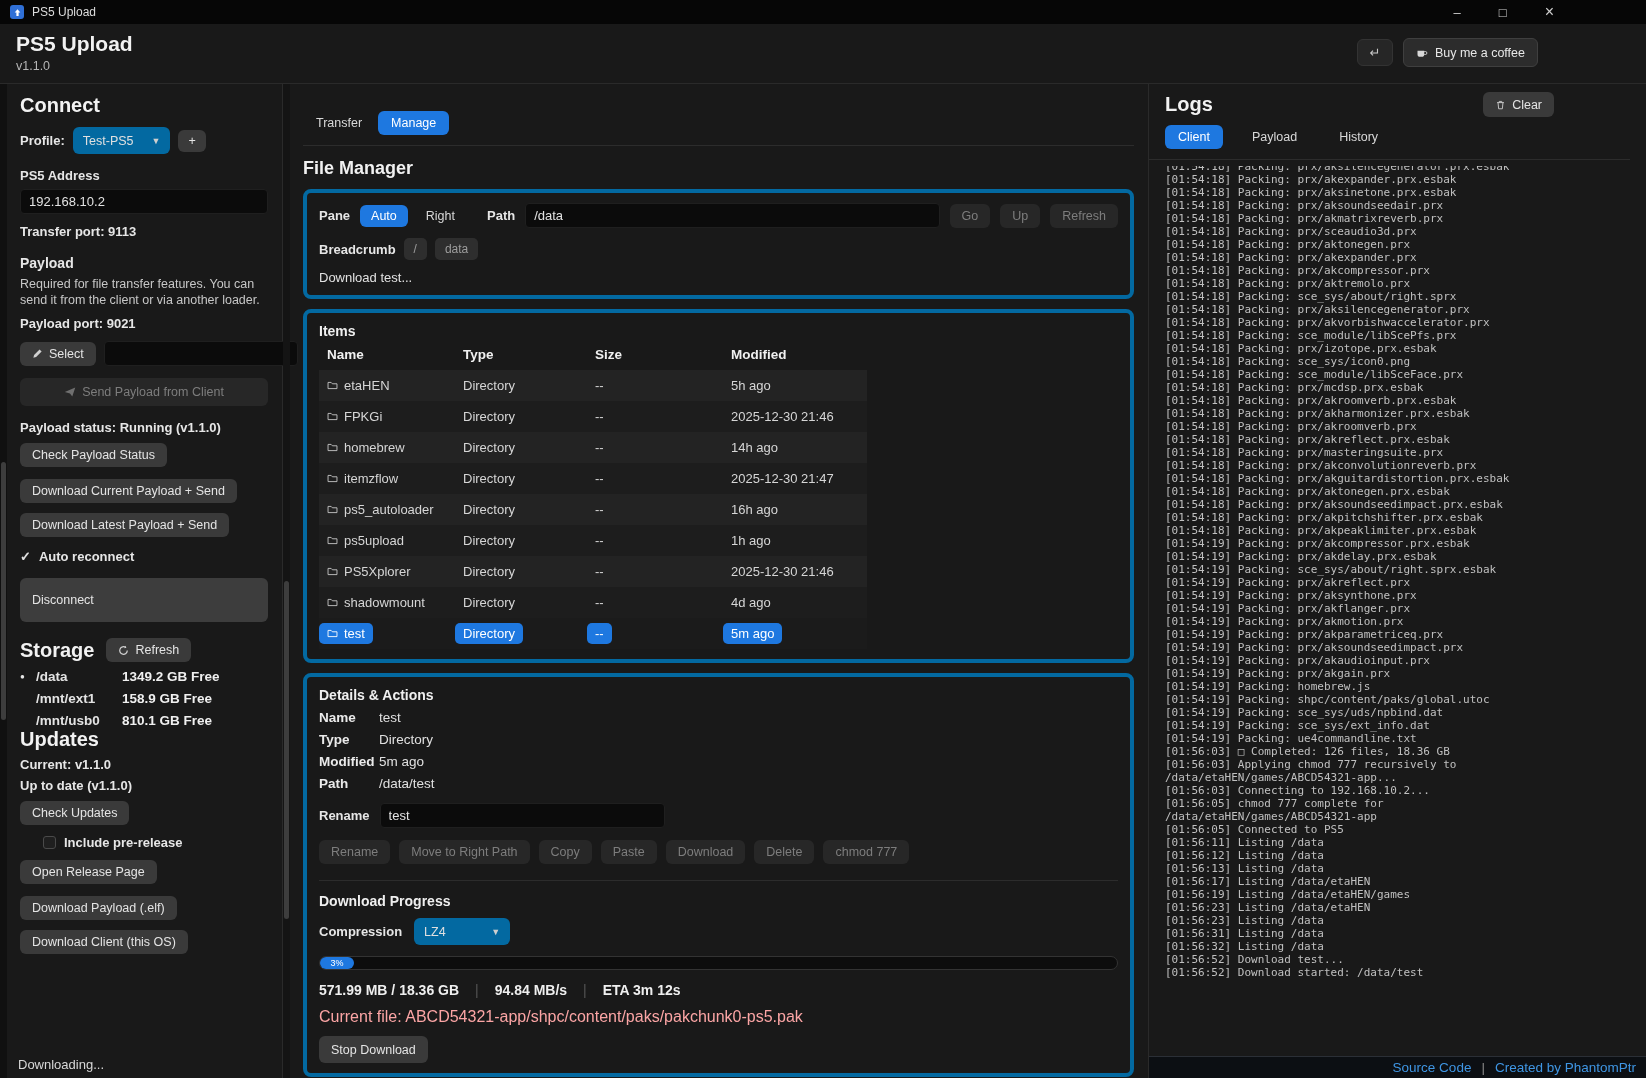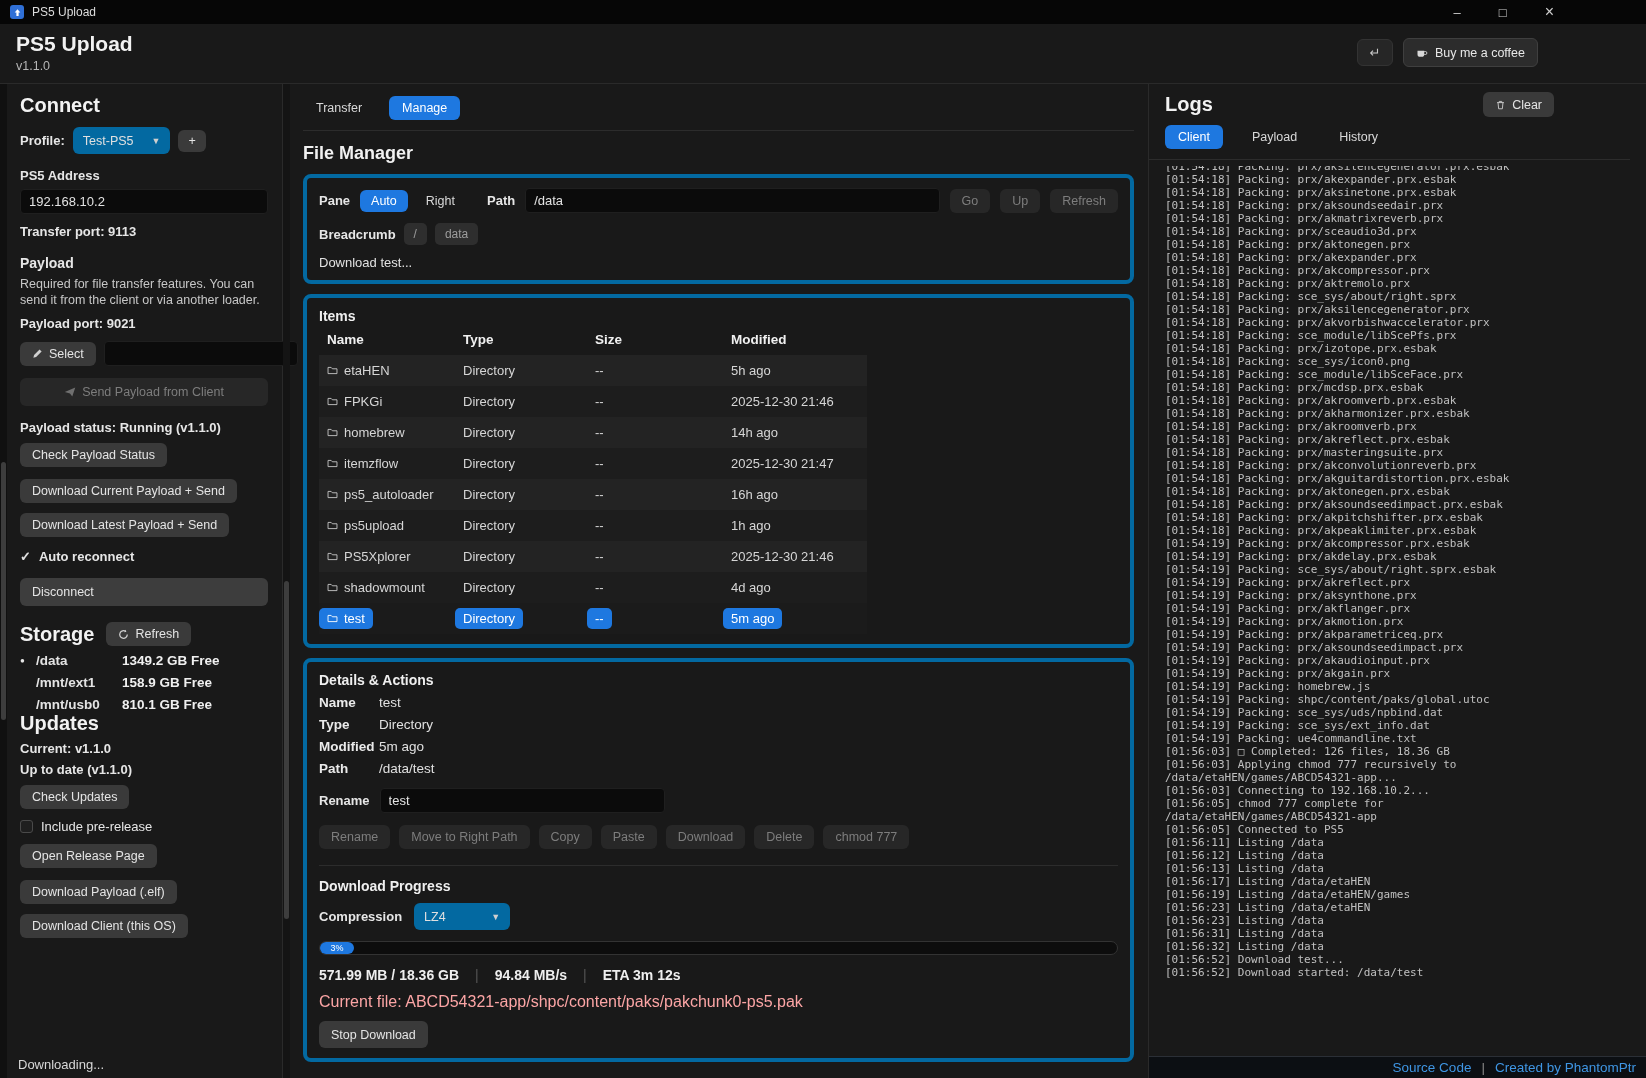--- a/index.html
+++ b/index.html
@@ -49,32 +49,32 @@
   .select{background:#0369a1;border-radius:6px;height:27px;display:inline-flex;align-items:center;gap:18px;padding:0 10px;font-size:12.5px;color:#e0e0e0;}
   .select .arrow{font-size:9px;color:#cfcfcf;}
   .divider{border-top:1px solid #2c2c2c;}
 
   
   .row{display:flex;align-items:center;gap:8px;}
   .mt4{margin-top:4px;}.mt6{margin-top:6px;}.mt8{margin-top:8px;}.mt10{margin-top:10px;}.mt12{margin-top:12px;}.mt14{margin-top:14px;}.mt16{margin-top:16px;}
   .desc{font-size:12.5px;color:#c7c7c7;line-height:16px;font-weight:400;margin-top:5px;}
   .full{width:100%;}
   .send-btn{justify-content:center;height:28px;}
-  .disconnect-btn{height:28px;background:#3d3d3d;}
+  .disconnect-btn{height:44px;background:#3d3d3d;}
   .check-row{display:flex;align-items:center;gap:8px;font-size:13px;font-weight:600;}
   .check-glyph{color:#e0e0e0;font-size:13px;}
   .checkbox-empty{width:13px;height:13px;border:1px solid #4a4a4a;border-radius:3px;background:#1f1f1f;}
   .storage-row{display:flex;align-items:center;margin-top:7px;font-size:13.5px;font-weight:600;}
   .storage-row .bullet{width:16px;font-size:8px;color:#e6e6e6;}
   .storage-row .mount{width:86px;color:#e3e3e3;}
   .storage-row .free{color:#f0f0f0;}
   .sidebar-status{position:absolute;left:18px;bottom:6px;font-size:13px;color:#d8d8d8;}
 
   
-  .tabs-row{display:flex;align-items:flex-end;gap:14px;margin:4px 0 10px 0;}
+  .tabs-row{display:flex;align-items:flex-end;gap:3px;margin:19px 0 10px 0;}
   .tab{font-size:12.5px;padding:5px 13px;border-radius:6px;color:#d9d9d9;}
   .tab.active{background:var(--accent);color:#fff;}
   .fm-title{font-size:18px;font-weight:600;color:#f1f1f1;margin:12px 0 4px 0;}
   .fm-panel{border:4px solid #0369a1;border-radius:8px;padding:10px 12px;margin-top:10px;}
   .pane-row{display:flex;align-items:center;gap:10px;}
   .pane-row .path-input{width:440px;}
   .crumb-btn{background:#2e2e2e;color:#9d9d9d;border-radius:5px;padding:4px 10px;font-size:12px;}
   .fm-status{margin-top:10px;font-size:13px;color:#e2e2e2;}
   .items-heading{font-size:14px;font-weight:600;color:#efefef;}
   .thead{display:flex;width:548px;font-size:13.5px;font-weight:700;color:#f0f0f0;padding:8px 0 8px 8px;}
@@ -243,21 +243,21 @@
           <span class="mount">/mnt/usb0</span>
           <span class="free">810.1 GB Free</span>
         </div>
         </div>
 
       <h2 class="section mt16" style="margin-bottom:6px;">Updates</h2>
       <div class="label mt6">Current: v1.1.0</div>
       <div class="label mt6">Up to date (v1.1.0)</div>
       <button class="btn mt8">Check Updates</button>
 
-      <div class="check-row mt10" style="margin-left:0;font-weight:400;">
+      <div class="check-row mt10" style="margin-left:23px;font-weight:700;">
         <span class="checkbox-empty"></span>
         <span>Include pre-release</span>
       </div>
 
       <div class="mt10"><button class="btn">Open Release Page</button></div>
       <div class="mt12"><button class="btn">Download Payload (.elf)</button></div>
       <div class="mt10"><button class="btn">Download Client (this OS)</button></div>
 
       <div class="sidebar-status">Downloading...</div>
     </div>

